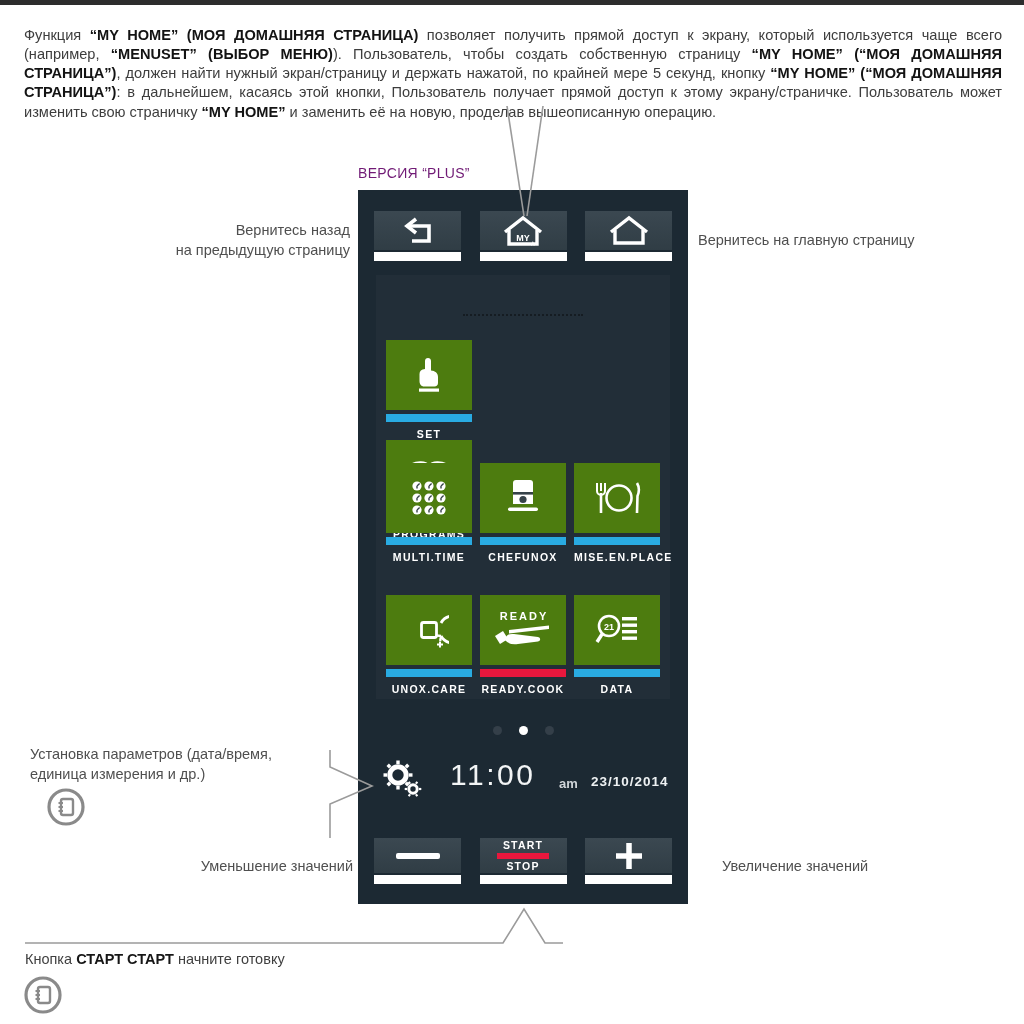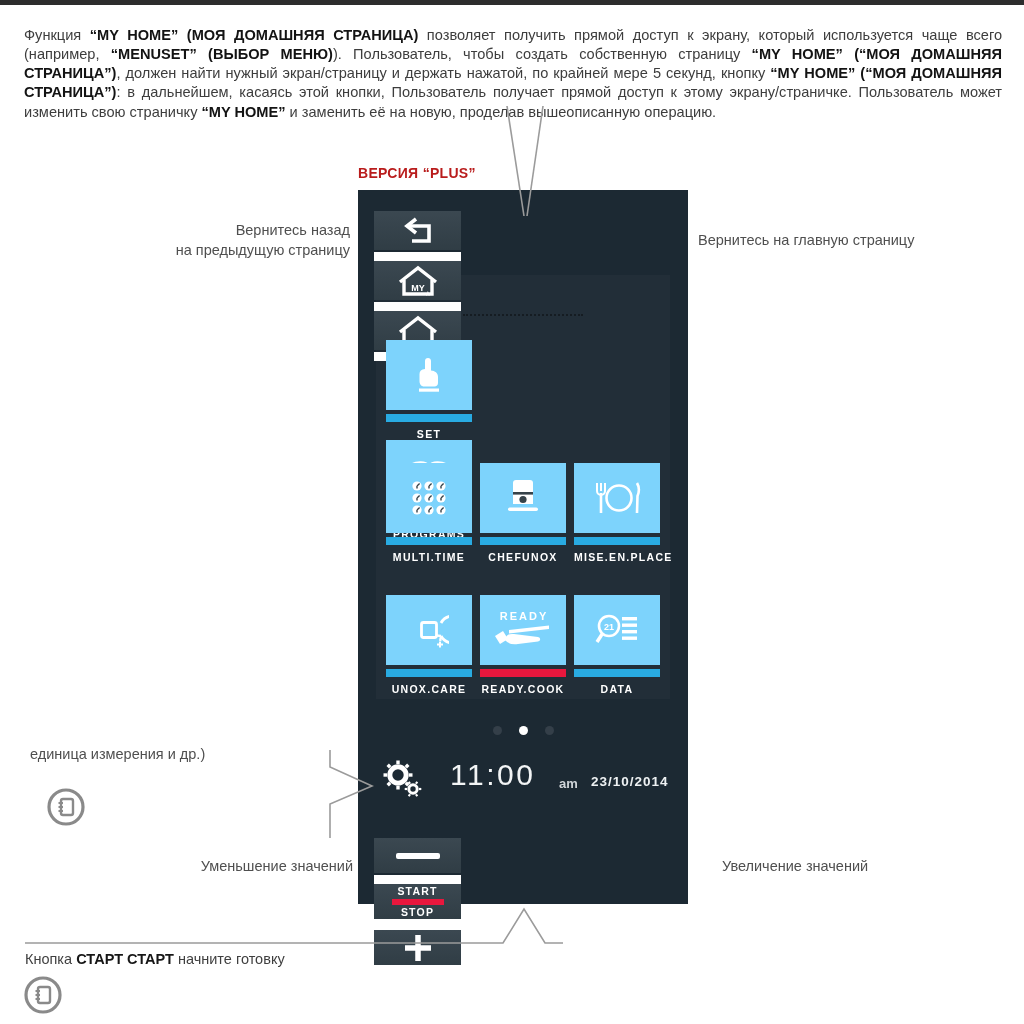--- a/index.html
+++ b/index.html
@@ -5,52 +5,52 @@
   html,body{margin:0;padding:0;}
   body{width:1024px;height:1024px;position:relative;background:#fff;
        font-family:"Liberation Sans",sans-serif;overflow:hidden;}
 
   .top-strip{position:absolute;top:0;left:0;width:1024px;height:5px;background:#2d2d2d;}
 
   .intro{position:absolute;left:24px;top:11px;width:978px;font-size:14.6px;
          line-height:19.3px;color:#3d3d3d;text-align:justify;}
   .intro b{color:#131313;}
 
-  .version-label{position:absolute;left:358px;top:165px;font-size:14px;font-weight:bold;
-                 color:#b91c1c;letter-spacing:.3px;text-align:right;}
+  .version-label{position:absolute;left:358px;top:165px;font-size:14px;font-weight:normal;
+                 color:#701a75;letter-spacing:.3px;text-align:right;}
 
   .ann{position:absolute;font-size:14.5px;color:#4f4f4f;line-height:19.5px;}
   .ann.right-align{text-align:right;}
 
   .footer-note{position:absolute;left:25px;top:951px;font-size:14.5px;color:#3f3f3f;}
   .footer-note b{color:#161616;}
 
   .manual-icon{position:absolute;}
 
   .overlay{position:absolute;left:0;top:0;pointer-events:none;}
 
   
   .panel{position:absolute;left:358px;top:190px;width:330px;height:714px;background:#1c2933;}
   .backdrop{position:absolute;left:18px;top:85px;width:294px;height:424px;background:#222e38;}
   .faint-text{position:absolute;left:0;right:0;top:112px;height:6px;text-align:center;}
   .faint-text span{display:inline-block;width:120px;border-bottom:2px dotted rgba(0,0,0,.38);}
 
   .nav-row,.controls-row{position:absolute;left:16px;width:298px;display:flex;
-                         justify-content:space-between;flex-direction:column;}
+                         justify-content:space-between;}
   .nav-row{top:21px;}
   .controls-row{top:648px;}
   .key{width:87px;cursor:pointer;}
   .key-face{height:39px;background:linear-gradient(#3b4851,#303d45);
             display:flex;flex-direction:column;align-items:center;justify-content:center;}
   .controls-row .key-face{height:35px;}
   .key-bar{height:9px;background:#fff;margin-top:2px;}
 
   .grid-row{position:absolute;left:28px;width:274px;display:flex;justify-content:space-between;}
   .tile{width:86px;text-align:center;cursor:pointer;}
-  .tile-face{height:70px;background:#7dd3fc;display:flex;align-items:center;justify-content:center;}
+  .tile-face{height:70px;background:#4d7c0f;display:flex;align-items:center;justify-content:center;}
   .tile-bar{height:8px;margin-top:4px;}
   .tile-label{margin-top:6px;font-size:10.5px;font-weight:bold;letter-spacing:1.3px;
               color:#fff;white-space:nowrap;}
 
   .dots{position:absolute;top:536px;left:0;right:0;display:flex;justify-content:center;gap:17px;}
   .dot{width:9px;height:9px;border-radius:50%;background:#343f49;cursor:pointer;}
   .dot.active{background:#fff;}
 
   .gear-btn{position:absolute;left:24px;top:570px;cursor:pointer;}
   .time-val{position:absolute;left:92px;top:568px;font-size:30px;color:#f2f4f5;
@@ -72,20 +72,21 @@
 <p class="intro"><span>Функция </span><b>“MY HOME” (МОЯ ДОМАШНЯЯ СТРАНИЦА)</b><span> позволяет получить прямой доступ к экрану, который используется чаще всего (например, </span><b>“MENUSET” (ВЫБОР МЕНЮ)</b><span>). Пользователь, чтобы создать собственную страницу </span><b>“MY HOME” (“МОЯ ДОМАШНЯЯ СТРАНИЦА”)</b><span>, должен найти нужный экран/страницу и держать нажатой, по крайней мере 5 секунд, кнопку </span><b>“MY HOME” (“МОЯ ДОМАШНЯЯ СТРАНИЦА”)</b><span>: в дальнейшем, касаясь этой кнопки, Пользователь получает прямой доступ к этому экрану/страничке. Пользователь может изменить свою страничку </span><b>“MY HOME”</b><span> и заменить её на новую, проделав вышеописанную операцию.</span></p>
 
 <div class="version-label">ВЕРСИЯ “PLUS”</div>
 
 <div class="ann right-align" style="left:90px;top:221px;width:260px;">
   <div>Вернитесь назад</div>
   <div>на предыдущую страницу</div>
 </div>
 <div class="ann" style="left:698px;top:231px;">Вернитесь на главную страницу</div>
 <div class="ann" style="left:30px;top:745px;">
+  <div>Установка параметров (дата/время,</div>
   <div>единица измерения и др.)</div>
 </div>
 <div class="ann right-align" style="left:103px;top:857px;width:250px;">Уменьшение значений</div>
 <div class="ann" style="left:722px;top:857px;">Увеличение значений</div>
 
 <svg class="manual-icon" style="left:46px;top:787px;" width="40" height="40" viewBox="0 0 40 40">
   <circle cx="20" cy="20" r="17" stroke="#8a8a8a" stroke-width="3.2" fill="none"></circle>
   <rect x="15" y="12" width="12" height="16" rx="2" stroke="#8a8a8a" stroke-width="2.4" fill="none"></rect>
   <line x1="12.5" y1="16" x2="17" y2="16" stroke="#8a8a8a" stroke-width="2"></line>
   <line x1="12.5" y1="20" x2="17" y2="20" stroke="#8a8a8a" stroke-width="2"></line>

